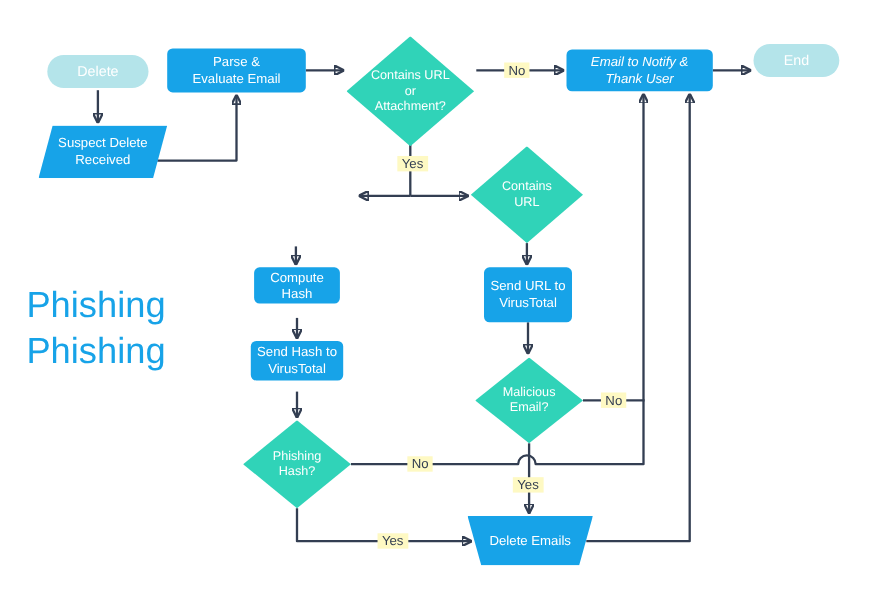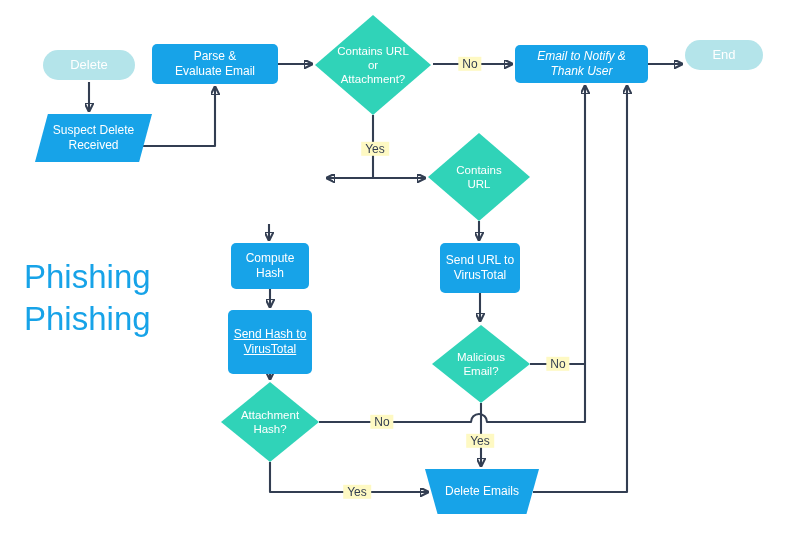--- a/index.html
+++ b/index.html
@@ -121,47 +121,47 @@
   </div>
 
   <div class="node para" style="left:35px;top:114px;width:117px;height:48px;padding:0 12px;">
     <span>Suspect Delete Received</span>
   </div>
 
   <div class="node rect" style="left:152px;top:44px;width:126px;height:40px;padding:0 20px;">
     <span>Parse &amp; Evaluate Email</span>
   </div>
 
-  <div class="node diamond" style="left:315px;top:15px;width:116px;height:100px;padding:0 22px;">
+  <div class="node diamond" style="left:315px;top:33px;width:116px;height:100px;padding:0 22px;">
     <span>Contains URL or Attachment?</span>
   </div>
 
   <div class="node rect" style="left:515px;top:45px;width:133px;height:38px;padding:0 10px;font-style:italic;">
     <span>Email to Notify &amp; Thank User</span>
   </div>
 
   <div class="node pill" style="left:685px;top:40px;width:78px;height:30px;">
     <span>End</span>
   </div>
 
 
   <div class="node diamond" style="left:428px;top:133px;width:102px;height:88px;padding:0 23px;">
     <span>Contains URL</span>
   </div>
 
-  <div class="node rect" style="left:231px;top:243px;width:78px;height:46px;padding:0 6px;">
+  <div class="node rect" style="left:231px;top:243px;width:78px;height:33px;padding:0 6px;">
     <span>Compute Hash</span>
   </div>
 
-  <div class="node rect" style="left:228px;top:310px;width:84px;height:64px;padding:0 4px;text-decoration:underline;">
+  <div class="node rect" style="left:228px;top:310px;width:84px;height:36px;padding:0 4px;">
     <span>Send Hash to VirusTotal</span>
   </div>
 
   <div class="node diamond" style="left:221px;top:382px;width:98px;height:80px;padding:0 19px;">
-    <span>Attachment Hash?</span>
+    <span>Phishing Hash?</span>
   </div>
 
   <div class="node rect" style="left:440px;top:243px;width:80px;height:50px;padding:0 4px;">
     <span>Send URL to VirusTotal</span>
   </div>
 
   <div class="node diamond" style="left:432px;top:325px;width:98px;height:78px;padding:0 19px;">
     <span>Malicious Email?</span>
   </div>
 

